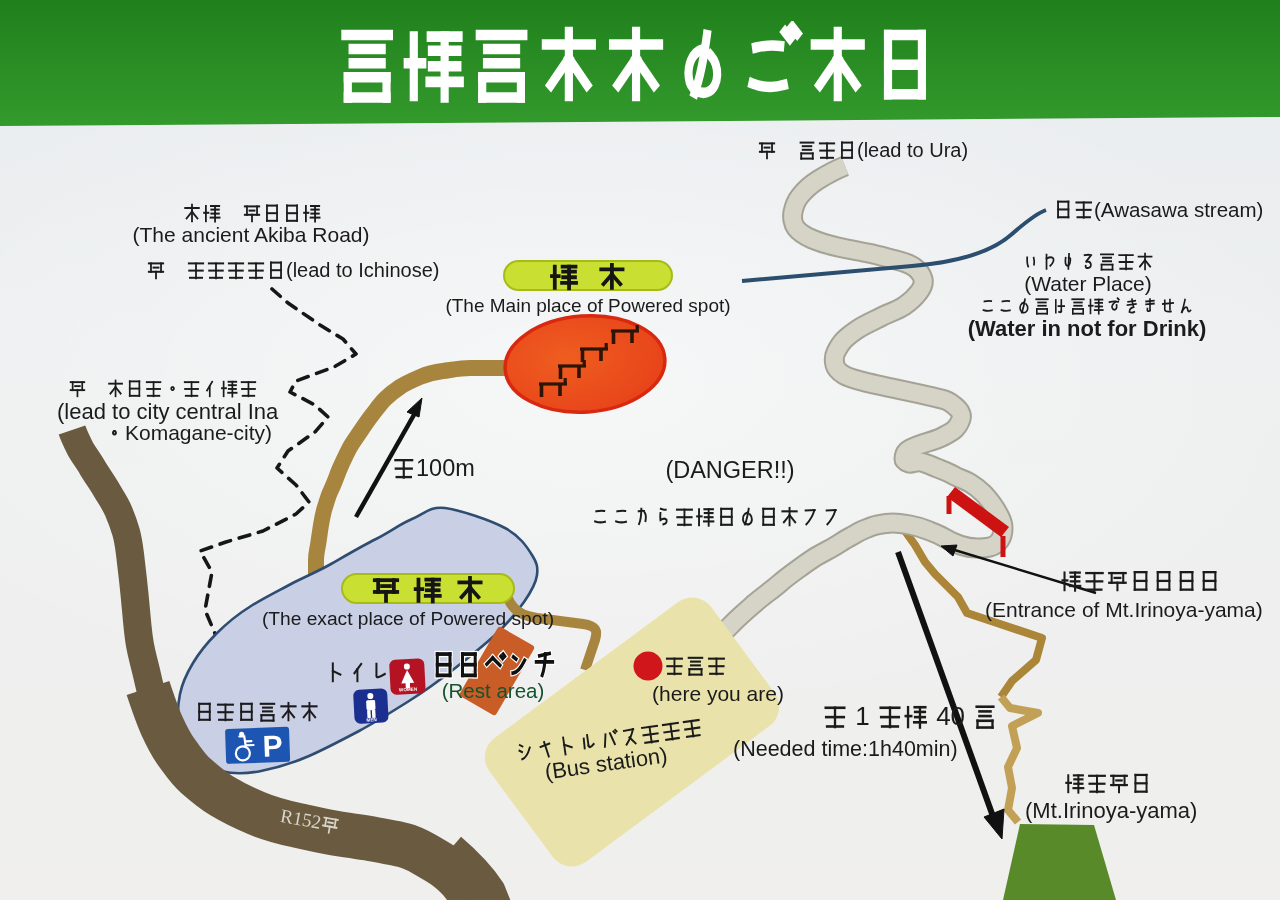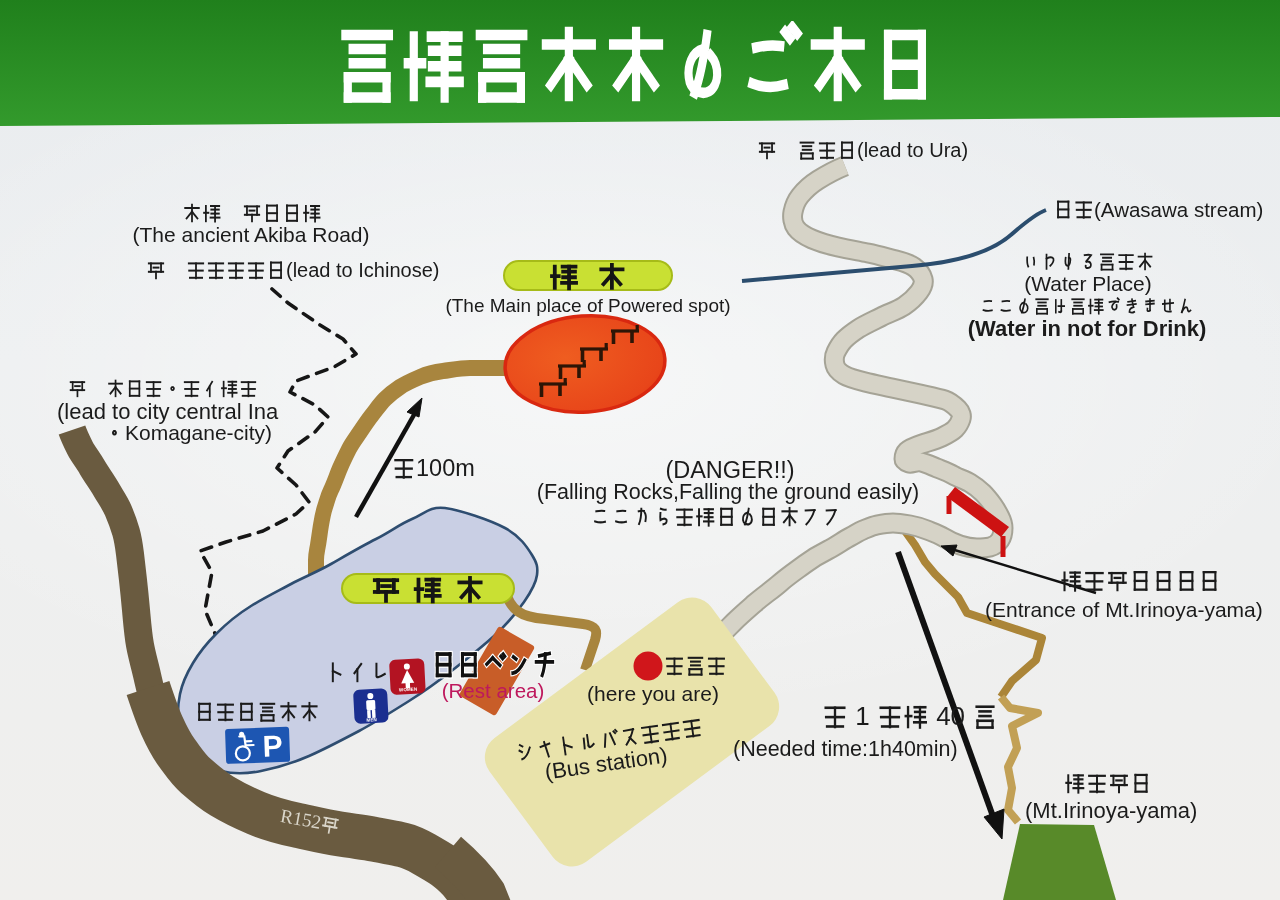--- a/index.html
+++ b/index.html
@@ -516,21 +516,20 @@
             <path d="M30,18 L30,70 Q32,84 68,80"></path>
           </g>
           <g transform="translate(198.9,1.1) scale(0.1620,0.1800)">
             <path d="M44,14 Q36,50 24,84"></path>
             <path d="M24,84 Q44,48 56,58 Q60,64 62,76 Q66,86 78,74"></path>
           </g>
         </g>
       </svg></div>
     <div style="position:absolute;left:1087px;top:316px;transform:translateX(-50%);font-size:22px;line-height:25px;color:#1b1b1b;display:flex;align-items:center;white-space:pre"><span style="font-weight:bold">(Water in not for Drink)</span></div>
     <div style="position:absolute;left:730px;top:457px;transform:translateX(-50%);font-size:23.5px;line-height:26px;color:#1b1b1b;display:flex;align-items:flex-end;white-space:pre"><span style="font-weight:normal">(DANGER!!)</span></div>
-    <div style="position:absolute;left:728px;top:480px;transform:translateX(-50%);font-size:21.5px;line-height:24px;color:#1b1b1b;display:flex;align-items:center;white-space:pre"><span style="font-weight:normal">(Falling Rocks,Falling the ground easily)</span></div>
     <div style="position:absolute;left:716px;top:505px;transform:translateX(-50%);font-size:21px;line-height:24px;color:#1b1b1b;display:flex;align-items:center;white-space:pre"><svg width="252" height="24" viewBox="0 0 252 24" style="display:inline-block;flex:none" fill="none" stroke-linecap="square">
         <g stroke="#1b1b1b" stroke-width="10.0">
           <g transform="translate(1.0,1.3) scale(0.1890,0.2100)">
             <path d="M28,24 Q50,20 70,22"></path>
             <path d="M22,72 Q48,80 74,74"></path>
           </g>
           <g transform="translate(22.0,1.3) scale(0.1890,0.2100)">
             <path d="M28,24 Q50,20 70,22"></path>
             <path d="M22,72 Q48,80 74,74"></path>
           </g>
@@ -597,20 +596,21 @@
         <g stroke="#1b1b1b" stroke-width="10.0">
           <g transform="translate(1.2,1.4) scale(0.2115,0.2350)">
             <line x1="10" y1="16" x2="90" y2="16"></line>
             <line x1="50" y1="16" x2="50" y2="90"></line>
             <line x1="12" y1="52" x2="88" y2="52"></line>
             <line x1="16" y1="88" x2="84" y2="88"></line>
           </g>
         </g>
       </svg><span style="font-weight:normal">100m</span></div>
     <div style="position:absolute;left:588px;top:295px;transform:translateX(-50%);font-size:19px;line-height:21px;color:#1b1b1b;display:flex;align-items:center;white-space:pre"><span style="font-weight:normal">(The Main place of Powered spot)</span></div>
+    <div style="position:absolute;left:408px;top:608px;transform:translateX(-50%);font-size:19.2px;line-height:22px;color:#1b1b1b;display:flex;align-items:center;white-space:pre"><span style="font-weight:normal">(The exact place of Powered spot)</span></div>
     <div style="position:absolute;left:588px;top:261px;transform:translateX(-50%);font-size:28px;line-height:31px;color:#151515;display:flex;align-items:center;white-space:pre"><svg width="95" height="31" viewBox="0 0 95 31" style="display:inline-block;flex:none" fill="none" stroke-linecap="square">
         <g stroke="#151515" stroke-width="13.5">
           <g transform="translate(9.8,1.7) scale(0.2800,0.2800)">
             <line x1="16" y1="14" x2="16" y2="90"></line>
             <line x1="6" y1="48" x2="30" y2="48"></line>
             <line x1="44" y1="14" x2="90" y2="14"></line>
             <line x1="46" y1="32" x2="88" y2="32"></line>
             <line x1="46" y1="52" x2="88" y2="52"></line>
             <line x1="67" y1="14" x2="67" y2="52"></line>
             <line x1="42" y1="72" x2="92" y2="72"></line>
@@ -709,21 +709,21 @@
             <line x1="24" y1="22" x2="36" y2="30"></line>
             <path d="M22,80 Q48,78 74,34"></path>
           </g>
           <g transform="translate(102.1,1.7) scale(0.2268,0.2800)">
             <path d="M28,18 Q50,14 72,10"></path>
             <line x1="14" y1="40" x2="86" y2="40"></line>
             <path d="M54,12 Q52,60 40,88"></path>
           </g>
         </g>
       </svg></div>
-    <div style="position:absolute;left:493px;top:679px;transform:translateX(-50%);font-size:20.5px;line-height:23px;color:#be185d;display:flex;align-items:center;white-space:pre"><span style="font-weight:normal">(Rest area)</span></div>
+    <div style="position:absolute;left:493px;top:679px;transform:translateX(-50%);font-size:20.5px;line-height:23px;color:#14532d;display:flex;align-items:center;white-space:pre"><span style="font-weight:normal">(Rest area)</span></div>
     <div style="position:absolute;left:325px;top:660px;font-size:22px;line-height:25px;color:#1b1b1b;display:flex;align-items:center;white-space:pre"><svg width="66" height="25" viewBox="0 0 66 25" style="display:inline-block;flex:none" fill="none" stroke-linecap="square">
         <g stroke="#1b1b1b" stroke-width="10.0">
           <g transform="translate(1.1,1.3) scale(0.1980,0.2200)">
             <line x1="34" y1="10" x2="34" y2="90"></line>
             <line x1="34" y1="44" x2="72" y2="60"></line>
           </g>
           <g transform="translate(23.1,1.3) scale(0.1980,0.2200)">
             <line x1="66" y1="12" x2="32" y2="54"></line>
             <line x1="47" y1="36" x2="47" y2="90"></line>
           </g>
@@ -795,21 +795,21 @@
             <line x1="18" y1="92" x2="82" y2="92"></line>
           </g>
           <g transform="translate(43.0,1.3) scale(0.1890,0.2100)">
             <line x1="10" y1="16" x2="90" y2="16"></line>
             <line x1="50" y1="16" x2="50" y2="90"></line>
             <line x1="12" y1="52" x2="88" y2="52"></line>
             <line x1="16" y1="88" x2="84" y2="88"></line>
           </g>
         </g>
       </svg></div>
-    <div style="position:absolute;left:653px;top:682px;transform:translateX(-50%);font-size:21px;line-height:24px;color:#1b1b1b;display:flex;align-items:flex-start;white-space:pre"><span style="font-weight:normal">(here you are)</span></div>
+    <div style="position:absolute;left:718px;top:682px;transform:translateX(-50%);font-size:21px;line-height:24px;color:#1b1b1b;display:flex;align-items:flex-start;white-space:pre"><span style="font-weight:normal">(here you are)</span></div>
     <div style="position:absolute;left:609px;top:728px;transform:translateX(-50%) rotate(-8deg);font-size:21px;line-height:24px;color:#1b1b1b;display:flex;align-items:center;white-space:pre"><svg width="189" height="24" viewBox="0 0 189 24" style="display:inline-block;flex:none" fill="none" stroke-linecap="square">
         <g stroke="#1b1b1b" stroke-width="10.0">
           <g transform="translate(1.0,1.3) scale(0.1890,0.2100)">
             <line x1="24" y1="16" x2="36" y2="24"></line>
             <line x1="18" y1="42" x2="30" y2="50"></line>
             <path d="M26,84 Q52,80 74,34"></path>
           </g>
           <g transform="translate(22.0,1.3) scale(0.1890,0.2100)">
             <line x1="20" y1="38" x2="68" y2="28"></line>
             <line x1="42" y1="18" x2="56" y2="88"></line>

